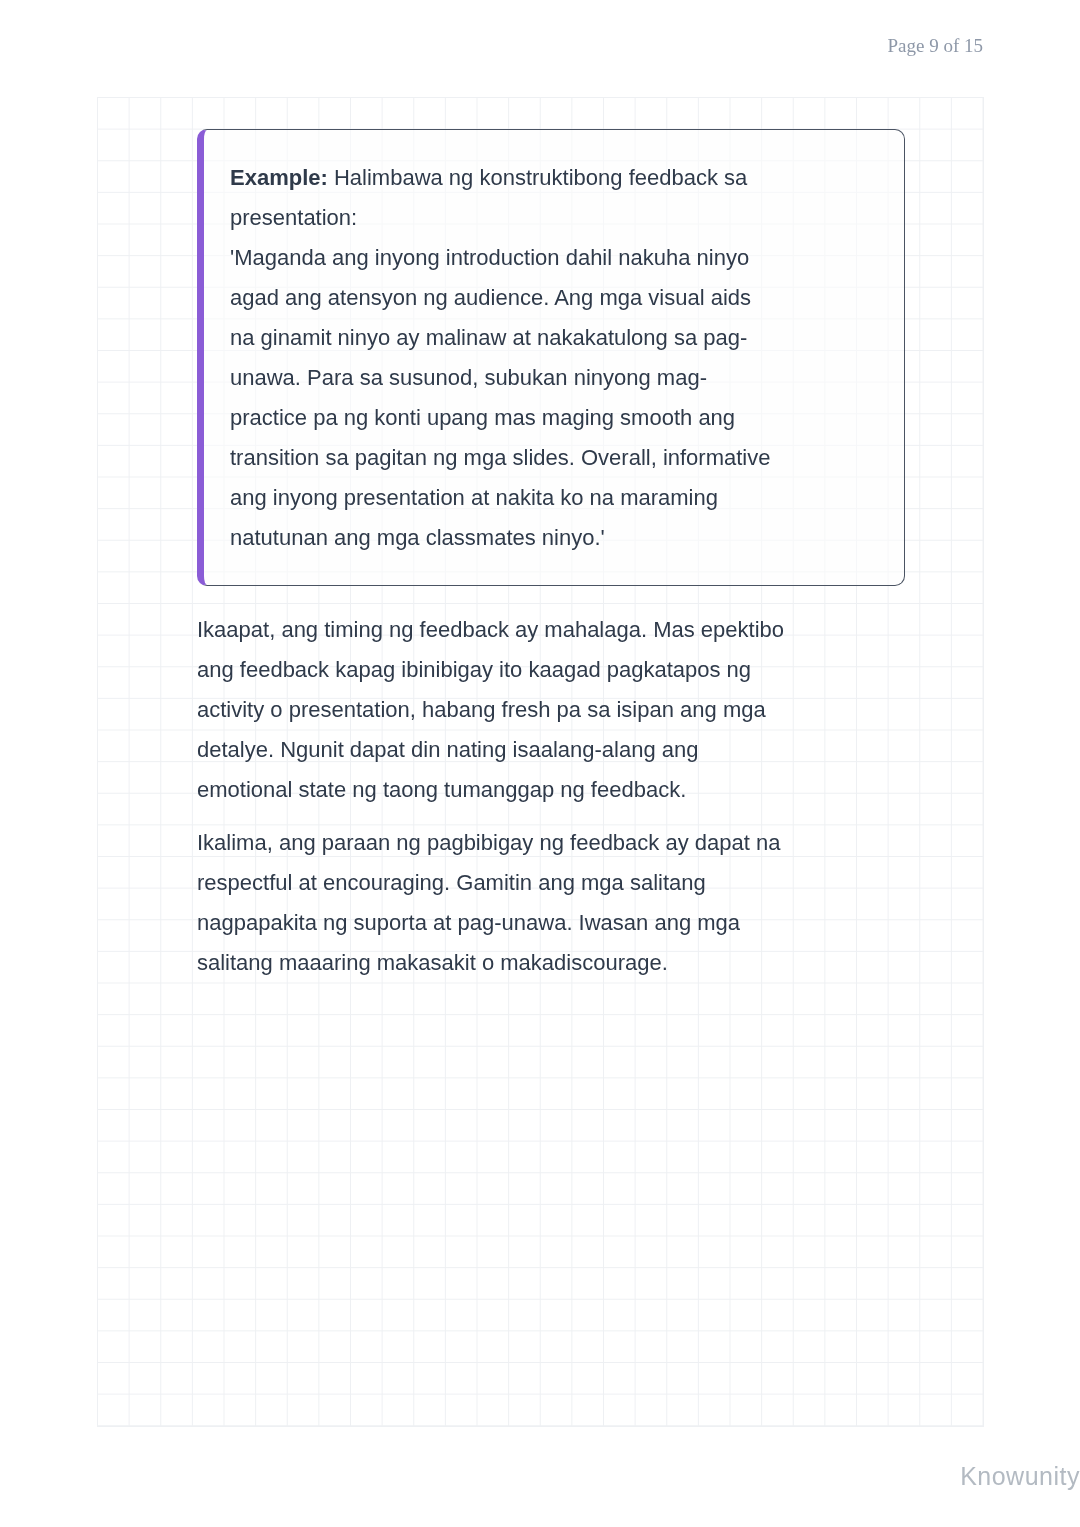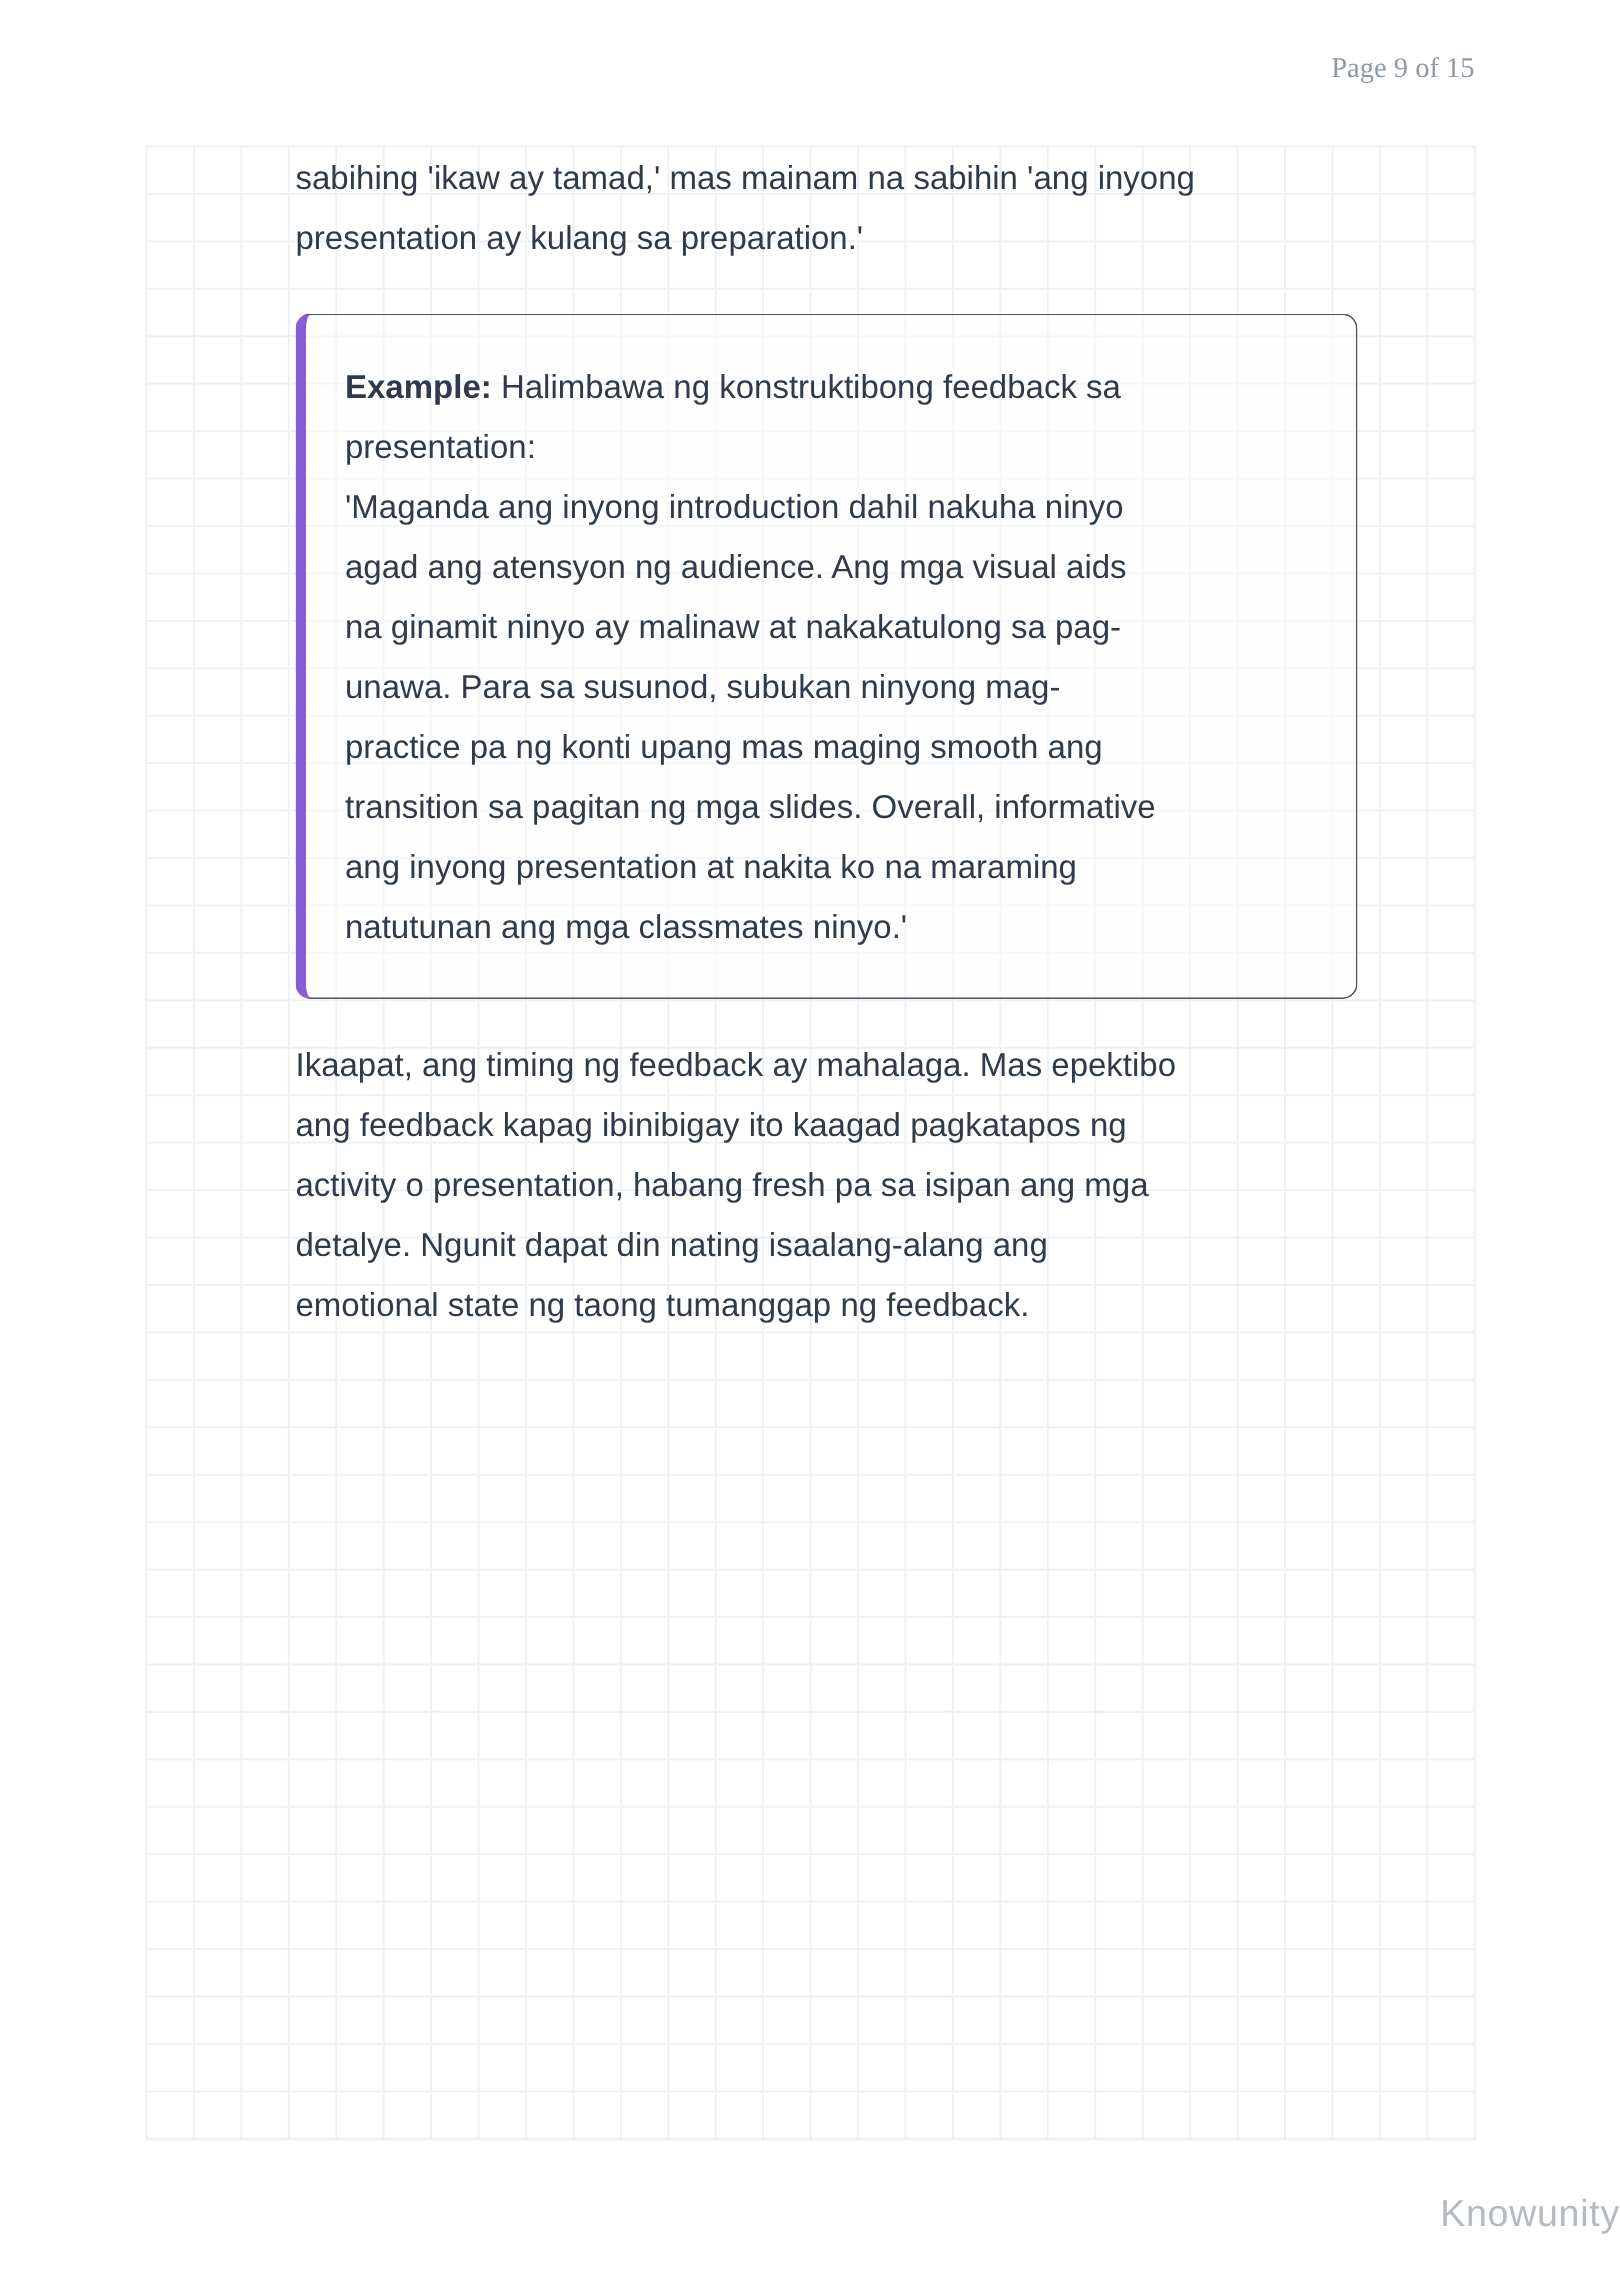--- a/index.html
+++ b/index.html
@@ -91,22 +91,20 @@
 </style>
 </head>
 <body>
 
 <div class="grid-paper"></div>
 
 <div class="page-header">Page 9 of 15</div>
 
 <div class="content">
 
-  <p class="body-par">sabihing 'ikaw ay tamad,' mas mainam na sabihin 'ang inyong
-presentation ay kulang sa preparation.'</p>
 
   <div class="example-box">
     <p class="body-par">
       <strong class="example-label">Example:</strong><span class="box-line"> Halimbawa ng konstruktibong feedback sa
 presentation:
 'Maganda ang inyong introduction dahil nakuha ninyo
 agad ang atensyon ng audience. Ang mga visual aids
 na ginamit ninyo ay malinaw at nakakatulong sa pag-
 unawa. Para sa susunod, subukan ninyong mag-
 practice pa ng konti upang mas maging smooth ang
@@ -115,16 +113,20 @@
 natutunan ang mga classmates ninyo.'</span>
     </p>
   </div>
 
   <p class="body-par par-gap-large">Ikaapat, ang timing ng feedback ay mahalaga. Mas epektibo
 ang feedback kapag ibinibigay ito kaagad pagkatapos ng
 activity o presentation, habang fresh pa sa isipan ang mga
 detalye. Ngunit dapat din nating isaalang-alang ang
 emotional state ng taong tumanggap ng feedback.</p>
 
+  <p class="body-par par-gap-small">Ikalima, ang paraan ng pagbibigay ng feedback ay dapat na
+respectful at encouraging. Gamitin ang mga salitang
+nagpapakita ng suporta at pag-unawa. Iwasan ang mga
+salitang maaaring makasakit o makadiscourage.</p>
 
 </div>
 
 <div class="page-footer">Knowunity</div>
 
 </body></html>

